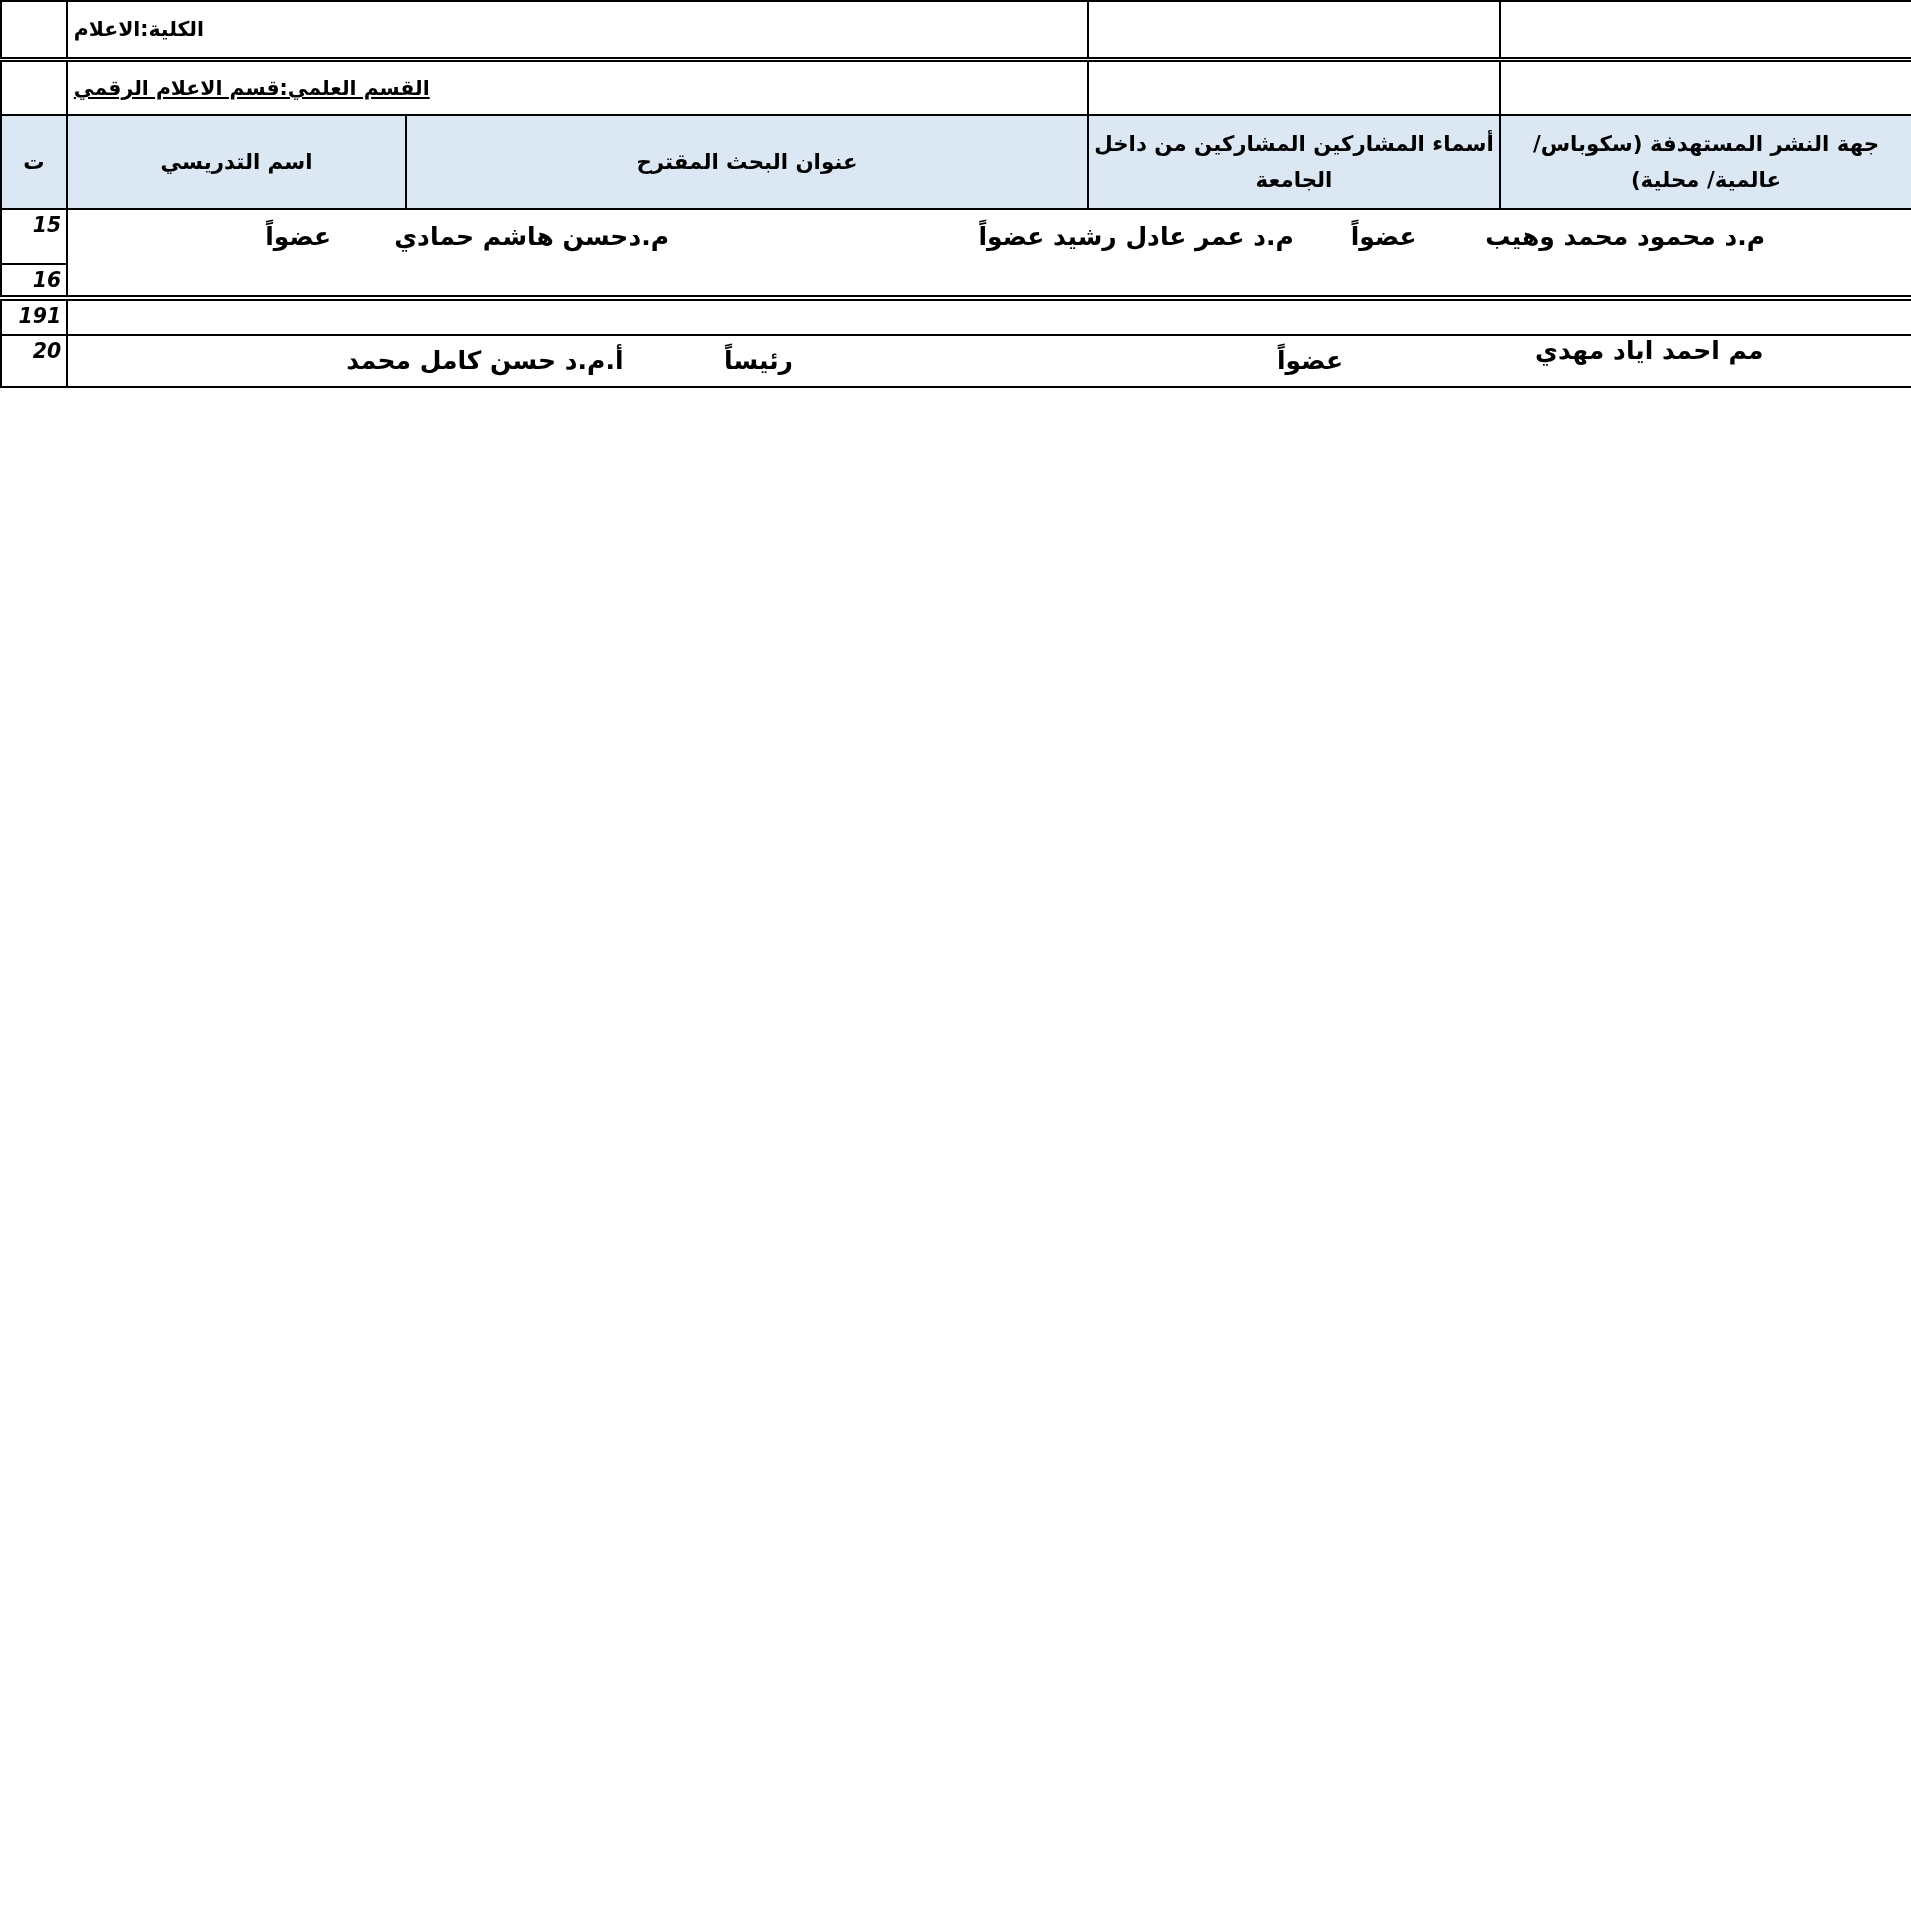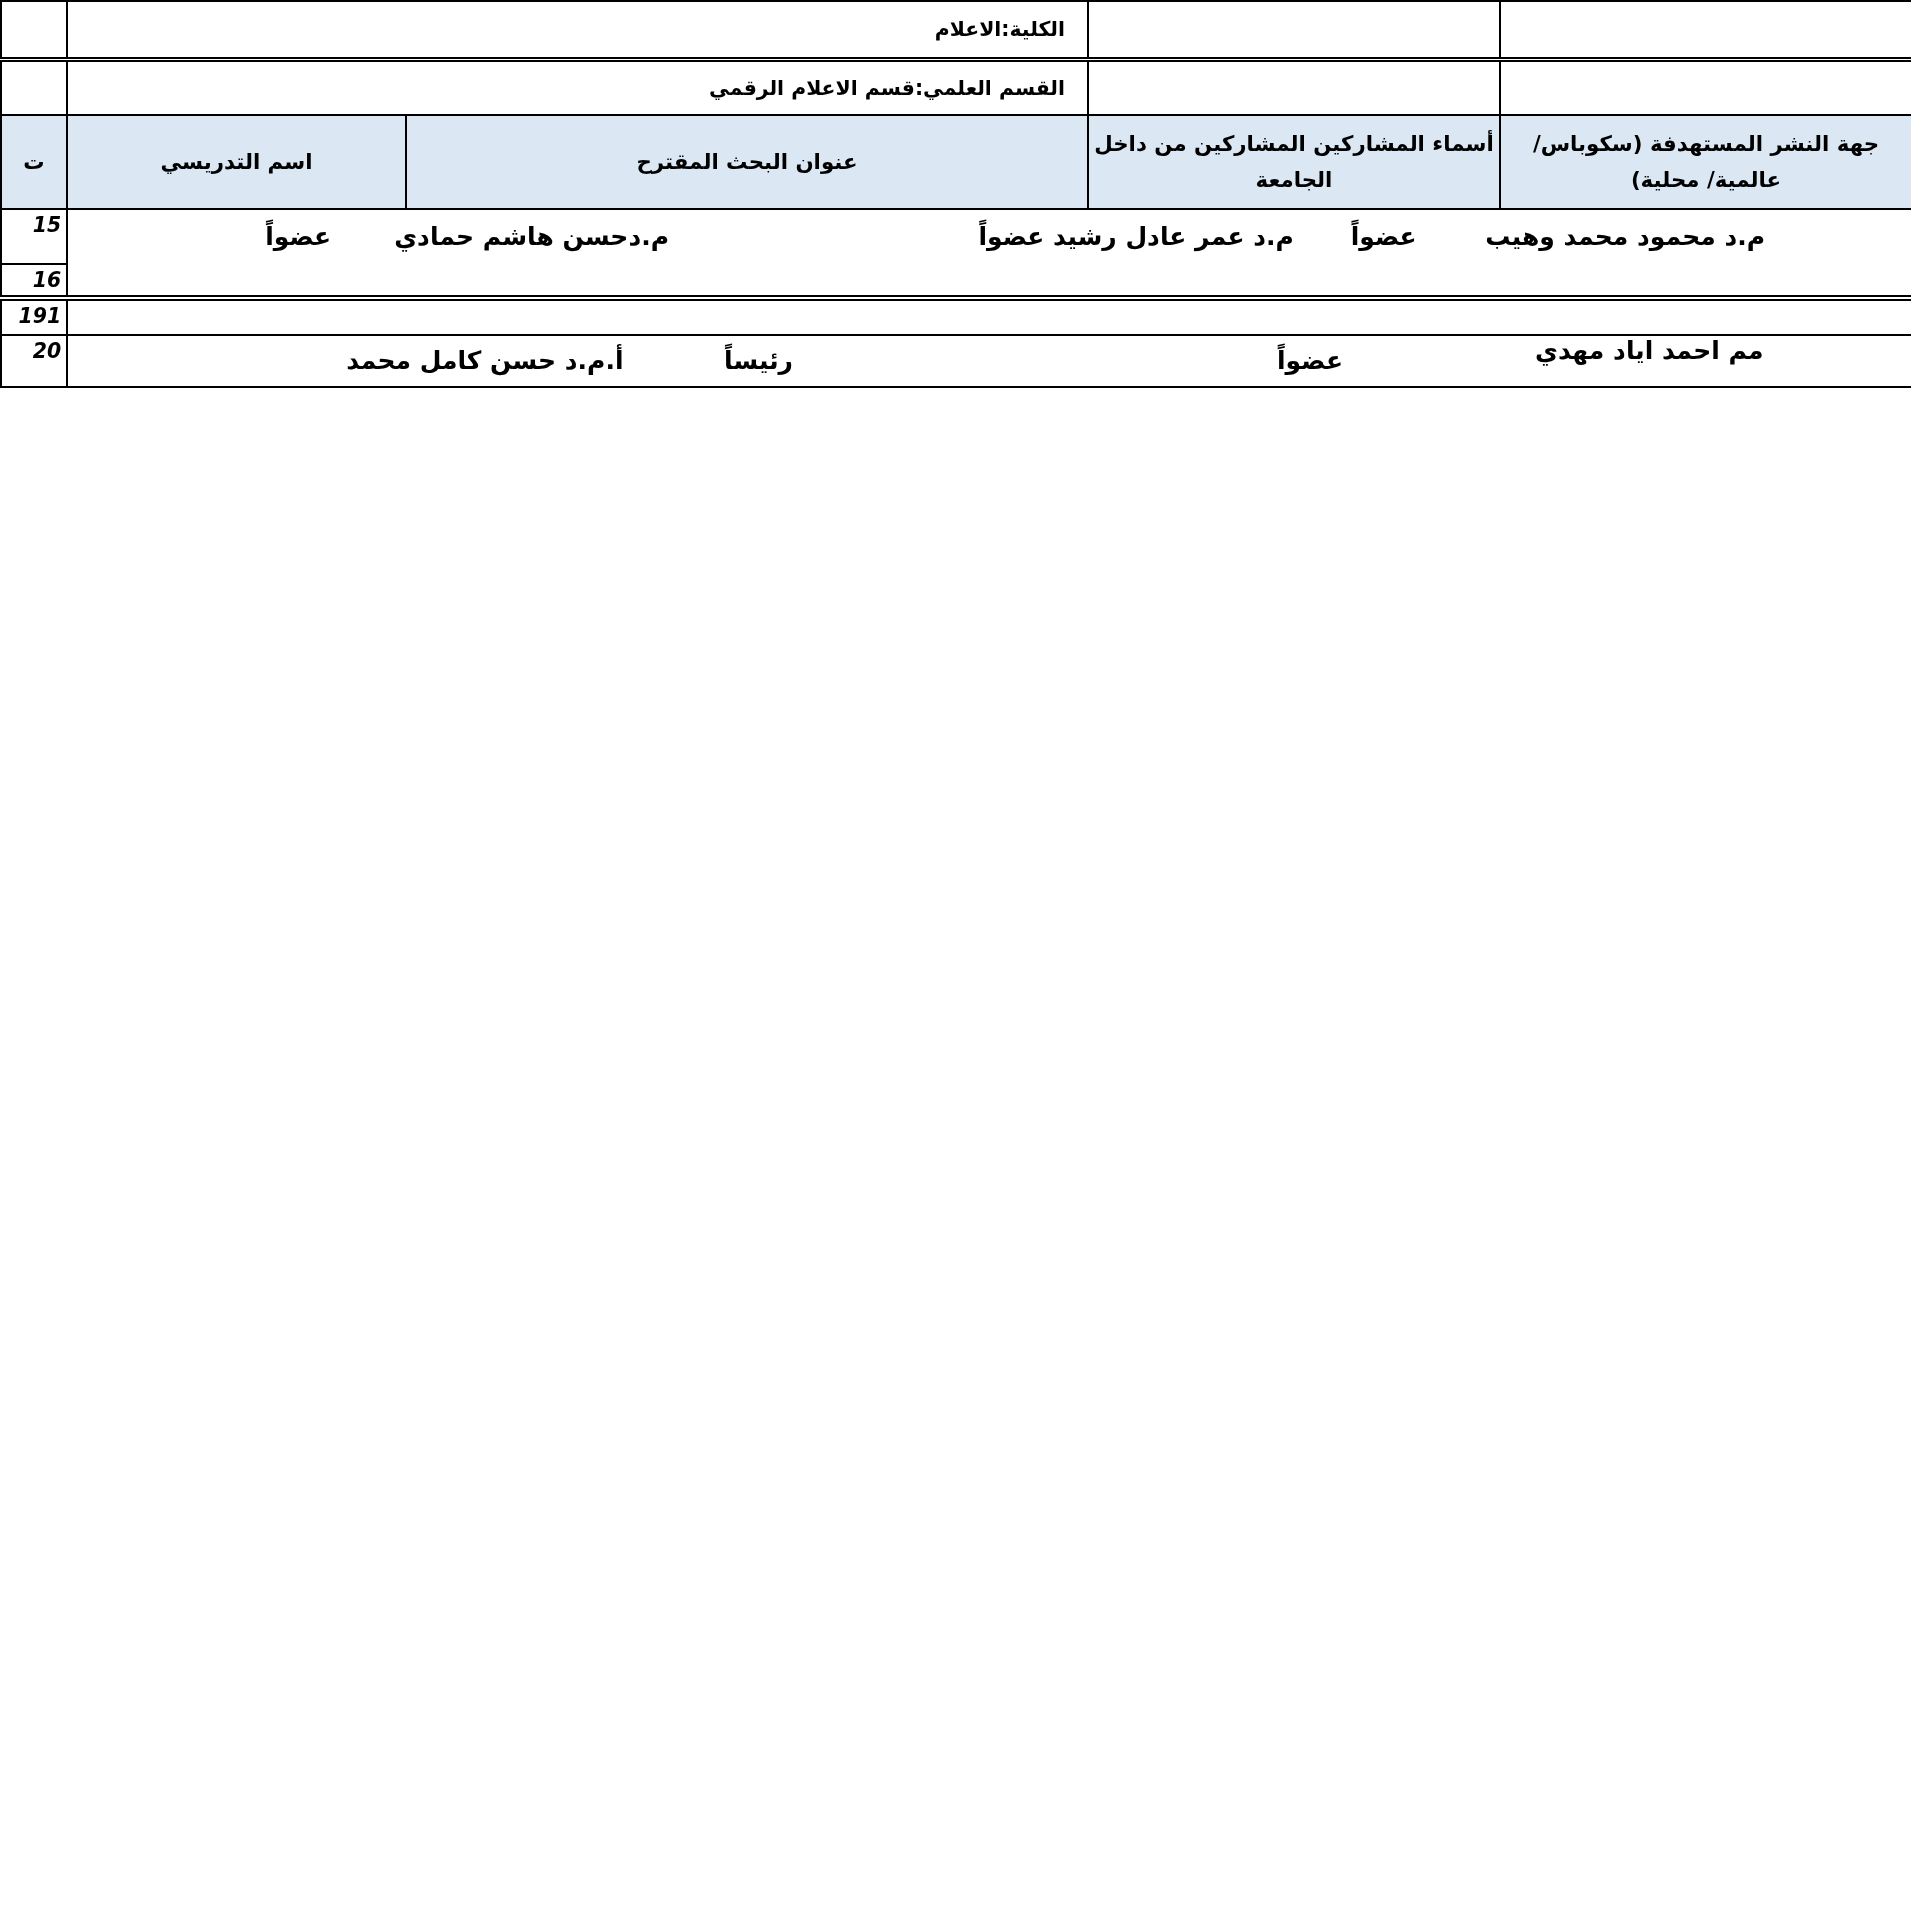--- a/index.html
+++ b/index.html
@@ -13,22 +13,22 @@
     font-family:"DejaVu Sans",sans-serif;font-weight:bold;color:#000;
     overflow:hidden;
   }
   table{border-collapse:collapse;table-layout:fixed;width:1912px;}
   td{
     border:2.9px solid var(--bc);
     padding:1px 5.8px;vertical-align:top;font-size:19.4px;overflow:hidden;
   }
   
   tr.info td{font-size:20.4px;vertical-align:middle;}
-  tr.info td.wide{text-align:right;padding-right:22px;}
-  tr.infoB td{border-top:5.8px double var(--bc);}
+  tr.info td.wide{text-align:left;padding-right:22px;}
+  tr.infoB td{border-top:5.8px double var(--bc);text-decoration:underline;}
   
   tr.hd td{
     background:var(--hdbg);text-align:center;vertical-align:middle;
     font-size:21.3px;line-height:1.7;padding:3.9px;
   }
   td.num{text-align:right;padding:2.9px 4.9px;font-size:20.4px;font-style:italic;}
   
   td.sig-cell{position:relative;padding:8px;}
   .sigwrap{position:absolute;left:0;top:0;width:100%;height:100%;}
   .sigwrap span{

